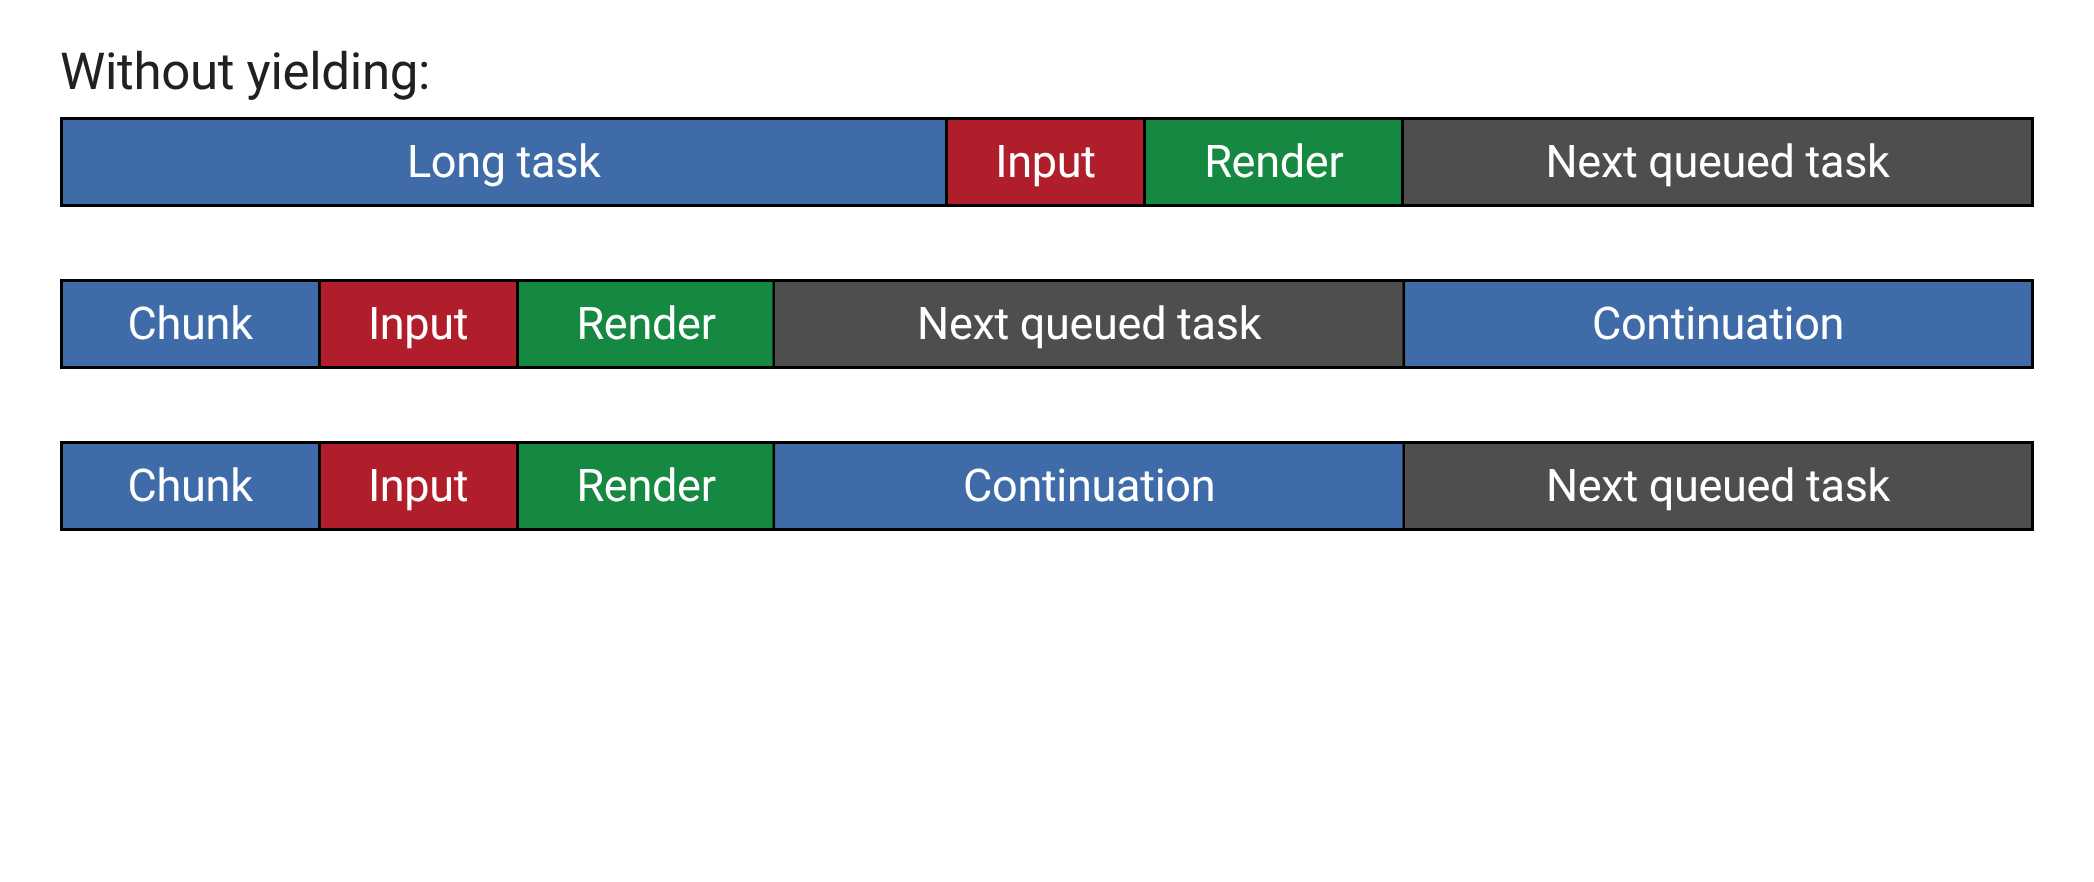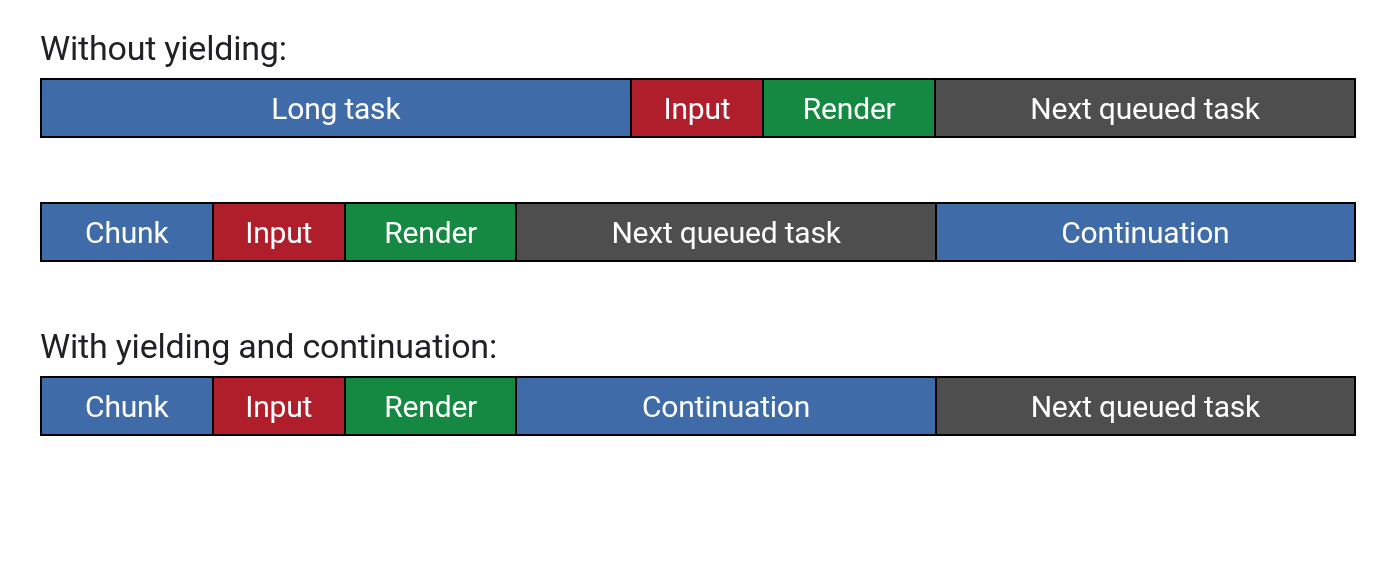--- a/index.html
+++ b/index.html
@@ -3,21 +3,21 @@
 <meta charset="utf-8">
 <style>
   * { box-sizing: border-box; margin: 0; padding: 0; }
   body {
     font-family: "Google Sans", "Roboto", "Helvetica Neue", Arial, sans-serif;
     background: #ffffff;
     padding: 28px 40px;
     width: 1396px;
   }
   .section {
-    margin-bottom: 64px;
+    margin-bottom: 48px;
   }
   .section:last-child { margin-bottom: 0; }
   .section-title {
     font-size: 34px;
     font-weight: 400;
     color: #202124;
     margin-bottom: 10px;
     letter-spacing: -0.2px;
   }
   .bar {
@@ -56,21 +56,20 @@
   <div class="bar">
     <div class="seg" style="flex:13 0 0;background:#3f6ca8;">Chunk</div>
     <div class="seg" style="flex:10 0 0;background:#b01d2b;">Input</div>
     <div class="seg" style="flex:13 0 0;background:#158942;">Render</div>
     <div class="seg" style="flex:32 0 0;background:#4e4e4e;">Next queued task</div>
     <div class="seg" style="flex:32 0 0;background:#3f6ca8;">Continuation</div>
   </div>
 </div>
 
 <div class="section">
-  <div class="section-title">With yielding and continuation:</div>
   <div class="bar">
     <div class="seg" style="flex:13 0 0;background:#3f6ca8;">Chunk</div>
     <div class="seg" style="flex:10 0 0;background:#b01d2b;">Input</div>
     <div class="seg" style="flex:13 0 0;background:#158942;">Render</div>
     <div class="seg" style="flex:32 0 0;background:#3f6ca8;">Continuation</div>
     <div class="seg" style="flex:32 0 0;background:#4e4e4e;">Next queued task</div>
   </div>
 </div>
 
 </body></html>

